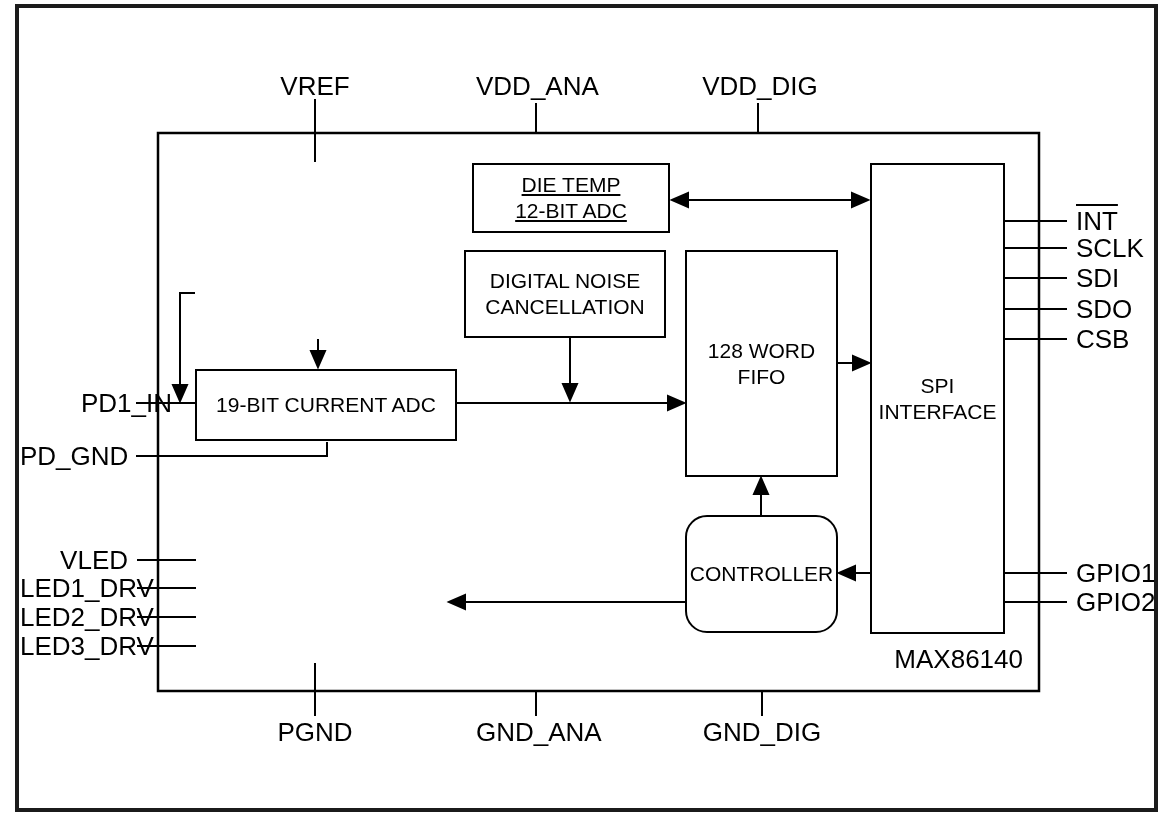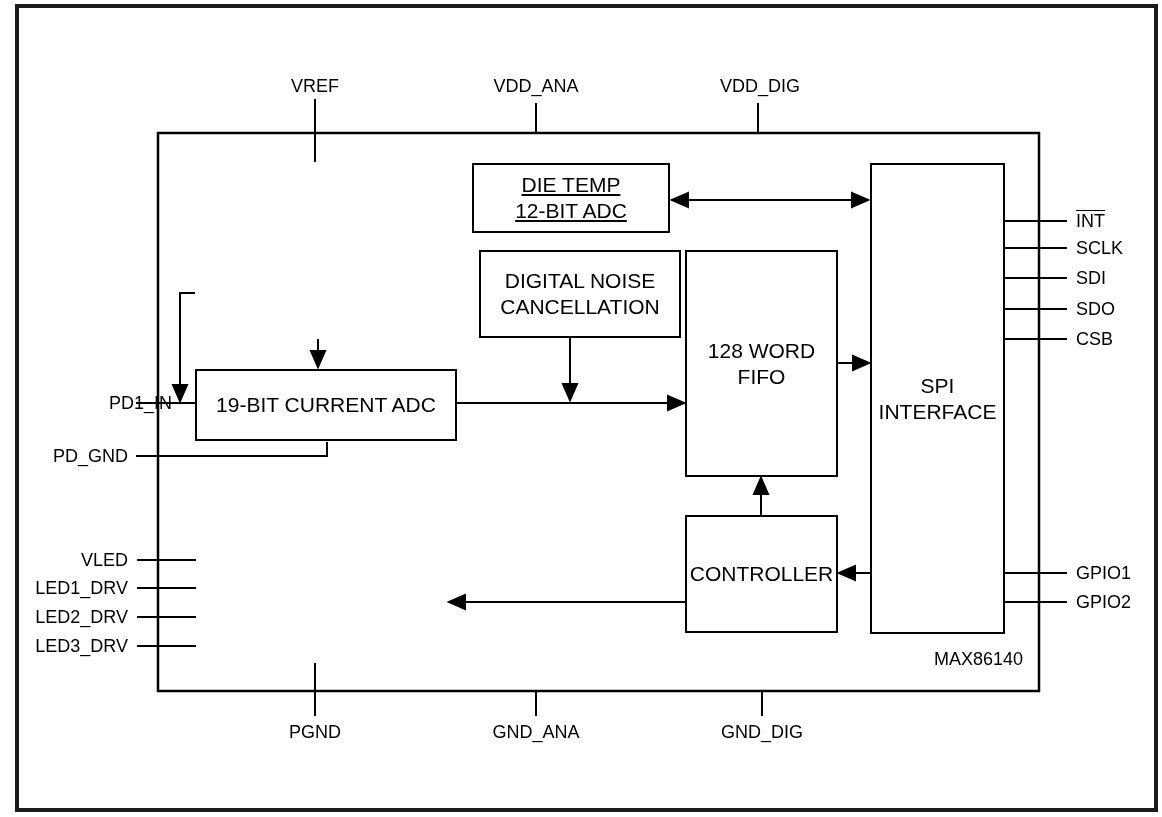--- a/index.html
+++ b/index.html
@@ -11,21 +11,21 @@
     position:absolute;left:15px;top:4px;width:1143px;height:808px;
     border:4px solid #1b1b1b;box-sizing:border-box;pointer-events:none;
   }
   #wires{position:absolute;left:0;top:0;width:1162px;height:817px;}
   .blk{
     position:absolute;border:2px solid #000;box-sizing:border-box;
     display:flex;align-items:center;justify-content:center;text-align:center;
     font-size:21px;line-height:26px;white-space:pre-line;background:#fff;
   }
   .lbl{
-    position:absolute;font-size:18px;line-height:26px;white-space:nowrap;
+    position:absolute;font-size:26px;line-height:26px;white-space:nowrap;
   }
   .lbl.center{text-align:center;}
   .lbl.right{text-align:right;}
   .ovl{text-decoration:overline;}
 </style>
 </head>
 <body>
 
 <div id="stage">
 
@@ -85,32 +85,32 @@
 
     <path d="M685,602 H464"></path>
     <polygon fill="#000" points="449,602 465,595 465,609"></polygon>
   </svg>
 
 
   <div class="blk" style="left:472px;top:163px;width:198px;height:70px;text-decoration:underline;">DIE TEMP
 12-BIT ADC</div>
 
 
-  <div class="blk" style="left:479px;top:250px;width:202px;height:88px;">DIGITAL NOISE
+  <div class="blk" style="left:464px;top:250px;width:202px;height:88px;">DIGITAL NOISE
 CANCELLATION</div>
 
   <div class="blk" style="left:195px;top:369px;width:262px;height:72px;">19-BIT CURRENT ADC</div>
 
   <div class="blk" style="left:685px;top:250px;width:153px;height:227px;">128 WORD
 FIFO</div>
 
   <div class="blk" style="left:870px;top:163px;width:135px;height:471px;">SPI
 INTERFACE</div>
 
-  <div class="blk" style="left:685px;top:515px;width:153px;height:118px;">CONTROLLER</div>
+  <div class="blk" style="left:685px;top:515px;width:153px;height:118px;border-radius:22px;">CONTROLLER</div>
 
 
   <div class="lbl center" style="left:255px;top:73px;width:120px;">VREF</div>
   <div class="lbl center" style="left:476px;top:73px;width:120px;">VDD_ANA</div>
   <div class="lbl center" style="left:700px;top:73px;width:120px;">VDD_DIG</div>
 
   <div class="lbl center" style="left:255px;top:719px;width:120px;">PGND</div>
   <div class="lbl center" style="left:476px;top:719px;width:120px;">GND_ANA</div>
   <div class="lbl center" style="left:702px;top:719px;width:120px;">GND_DIG</div>
 

